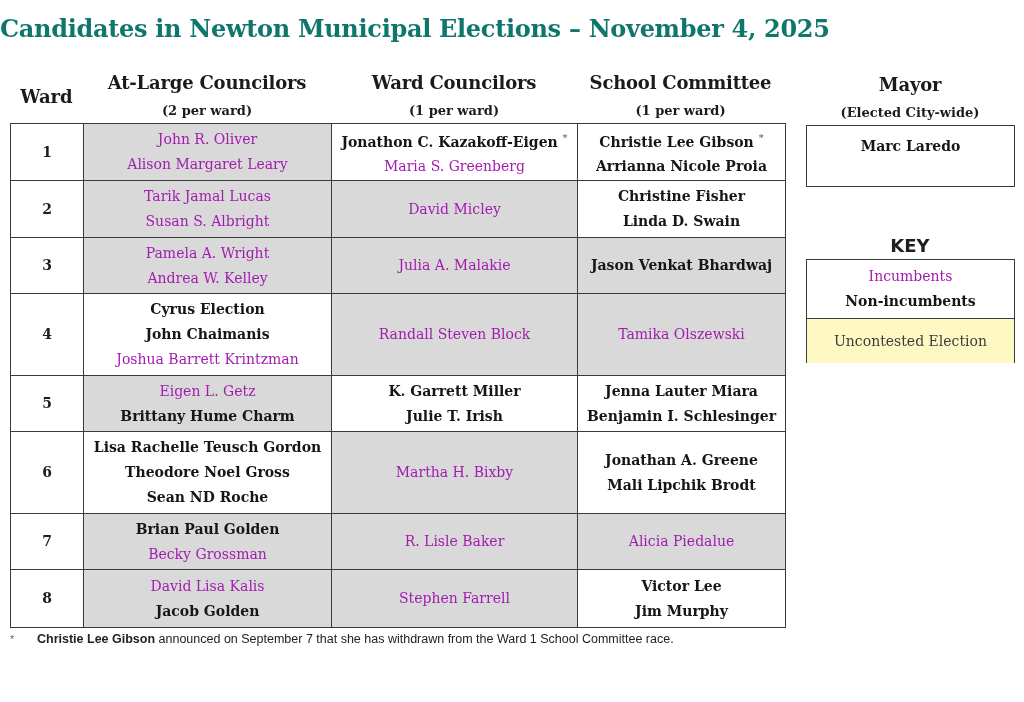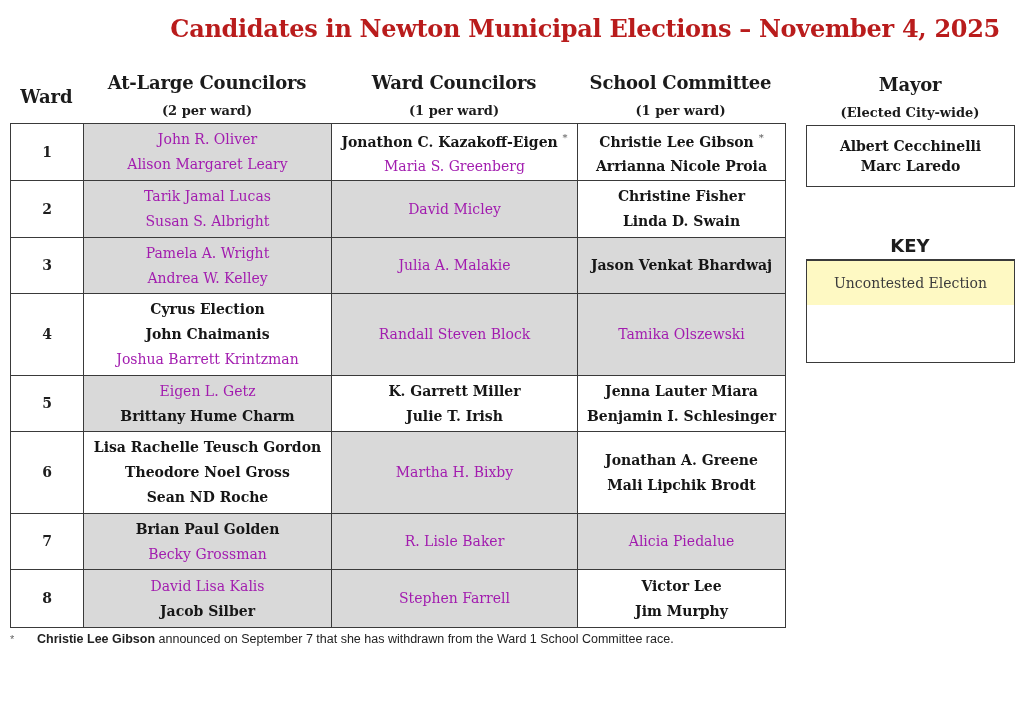--- a/index.html
+++ b/index.html
@@ -2,23 +2,23 @@
 <html><head>
 <meta charset="utf-8">
 <style>
   html, body { margin: 0; padding: 0; }
   body {
     width: 1024px; height: 702px; background: #ffffff; position: relative;
     font-family: "DejaVu Serif", "Liberation Serif", serif; color: #1e1e1e;
     overflow: hidden;
   }
   .title {
-    position: absolute; left: 0; top: 14px; width: 1000px; text-align: right;
+    position: absolute; left: 0; top: 14px; width: 1000px; text-align: left;
     font-family: "DejaVu Serif", serif; font-weight: bold; font-size: 24px;
-    letter-spacing: -0.3px; color: #b91c1c;
+    letter-spacing: -0.3px; color: #0f766e;
   }
   .hdr { position: absolute; text-align: center; font-weight: bold; color: #1b1b1b; }
   .hdr .main { font-size: 18px; display: block; letter-spacing: -0.2px; }
   .hdr .sub { font-size: 13px; display: block; margin-top: 10px; }
   .hdr-ward { left: 10px; width: 73px; top: 86px; font-size: 18px; }
   .hdr-atl { left: 83px; width: 248px; top: 72px; }
   .hdr-wc { left: 331px; width: 246px; top: 72px; }
   .hdr-sc { left: 577px; width: 207px; top: 72px; }
   .hdr-mayor { left: 806px; width: 208px; top: 74px; }
 
@@ -178,42 +178,45 @@
           <span class="inc"><span>R. Lisle Baker</span></span>
         </td>
         <td class="gray">
           <span class="inc"><span>Alicia Piedalue</span></span>
         </td>
       </tr>
       <tr style="height: 58px;">
         <td class="ward">8</td>
         <td class="gray">
           <span class="inc"><span>David Lisa Kalis</span></span>
-          <span class="non"><span>Jacob Silber</span></span>
+          <span class="non"><span>Jacob Golden</span></span>
         </td>
         <td class="gray">
           <span class="inc"><span>Stephen Farrell</span></span>
         </td>
         <td>
           <span class="non"><span>Victor Lee</span></span>
           <span class="non"><span>Jim Murphy</span></span>
         </td>
       </tr>
     </tbody>
 </table>
 
 <div class="box mayor-box">
   <div class="inner">
-    <span class="non">Albert Cecchinelli</span>
     <span class="non">Marc Laredo</span>
   </div>
 </div>
 
 <div class="key-title">KEY</div>
 <div class="box key-box">
+  <div class="key-top">
+    <span class="inc">Incumbents</span>
+    <span class="non">Non-incumbents</span>
+  </div>
   <div class="key-gray">Uncontested Election</div>
 </div>
 
 <div class="foot">
   <span class="line">
     <span class="mark">*</span>
     <b>Christie Lee Gibson</b><span> announced on September 7 that she has withdrawn from the Ward 1 School Committee race.</span>
   </span>
 </div>
 

